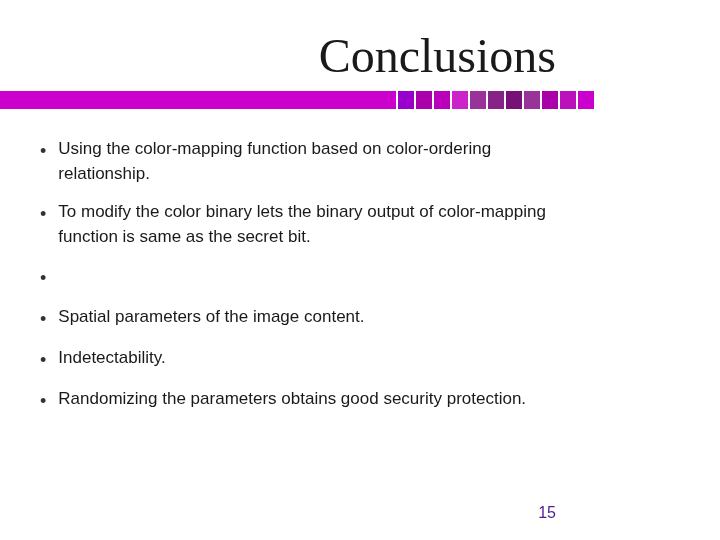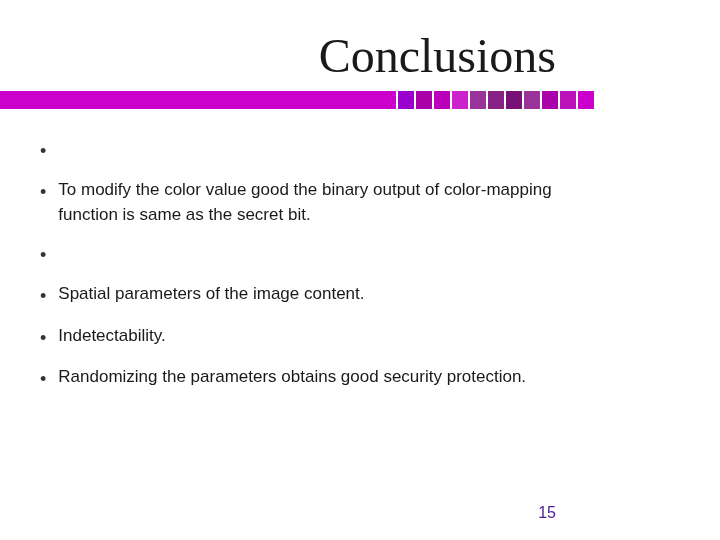--- a/index.html
+++ b/index.html
@@ -115,24 +115,25 @@
         <div class="bar-seg" style="background: rgb(170, 0, 170);"></div>
         <div class="bar-seg" style="background: rgb(187, 17, 187);"></div>
         <div class="bar-seg" style="background: rgb(204, 0, 204);"></div>
       </div>
   </div>
 
   <div class="content-area">
     <ul class="bullet-list">
     <li>
           <span class="bullet-dot">•</span>
+          <span>Using the color-mapping function based on color-ordering relationship.</span>
         </li>
         <li>
           <span class="bullet-dot">•</span>
-          <span>To modify the color value good the binary output of color-mapping function is same as the secret bit.</span>
+          <span>To modify the color binary lets the binary output of color-mapping function is same as the secret bit.</span>
         </li>
         <li>
           <span class="bullet-dot">•</span>
         </li>
         <li>
           <span class="bullet-dot">•</span>
           <span>Spatial parameters of the image content.</span>
         </li>
         <li>
           <span class="bullet-dot">•</span>

